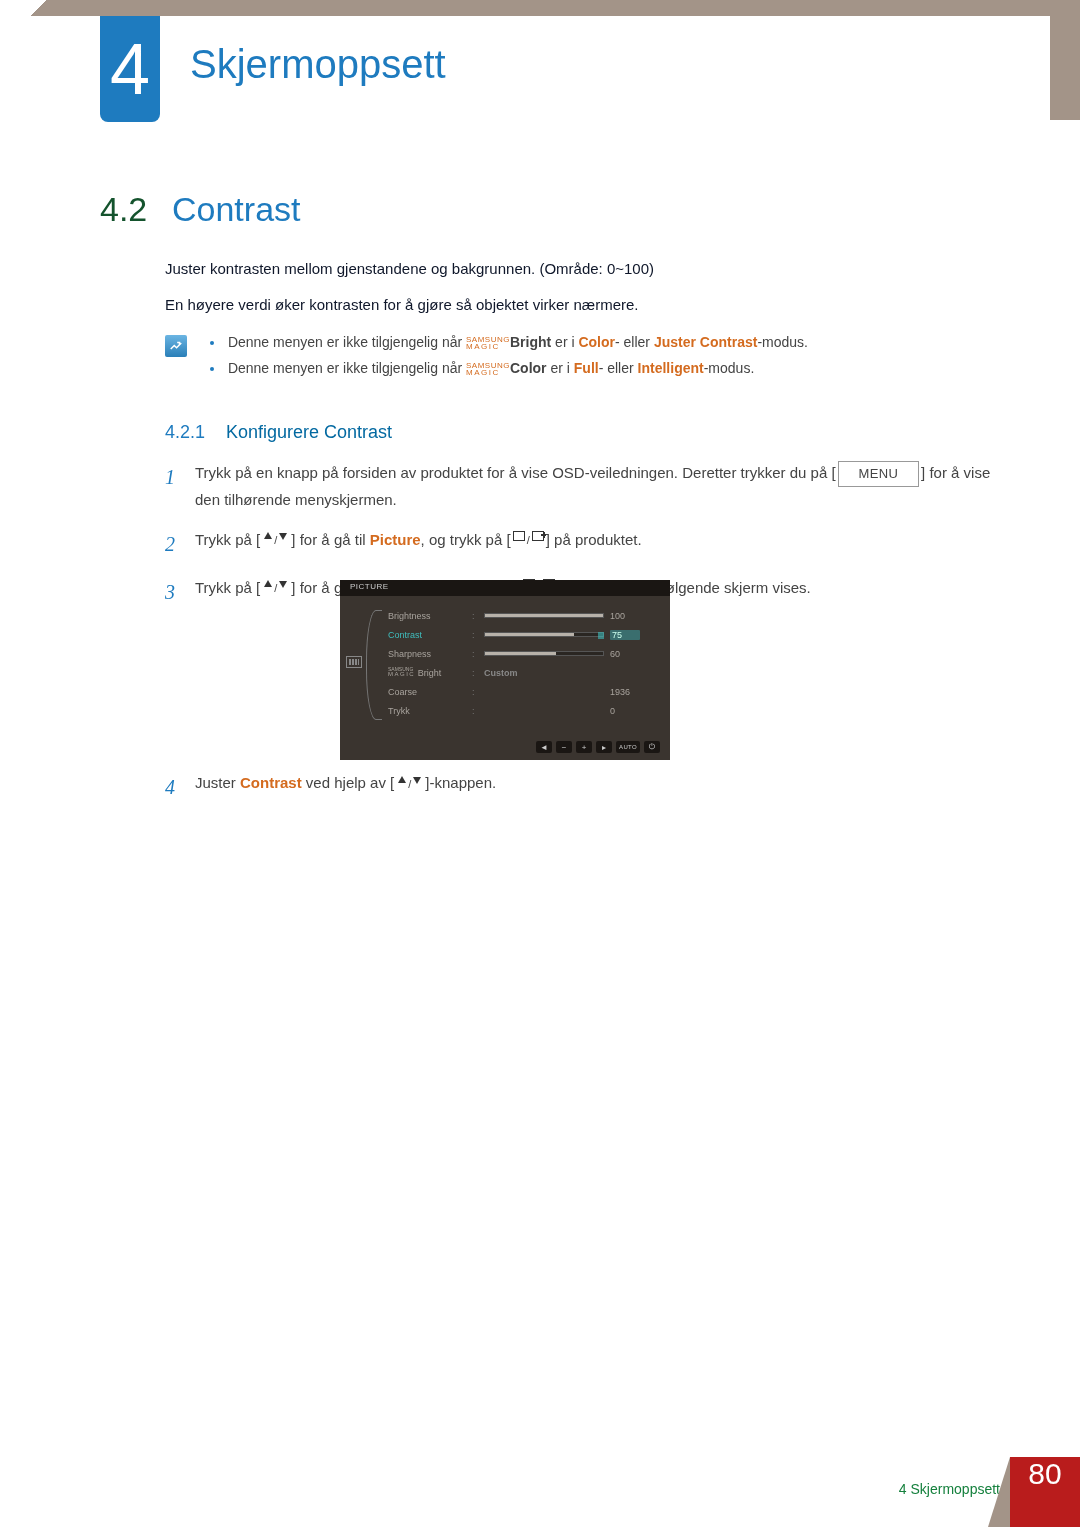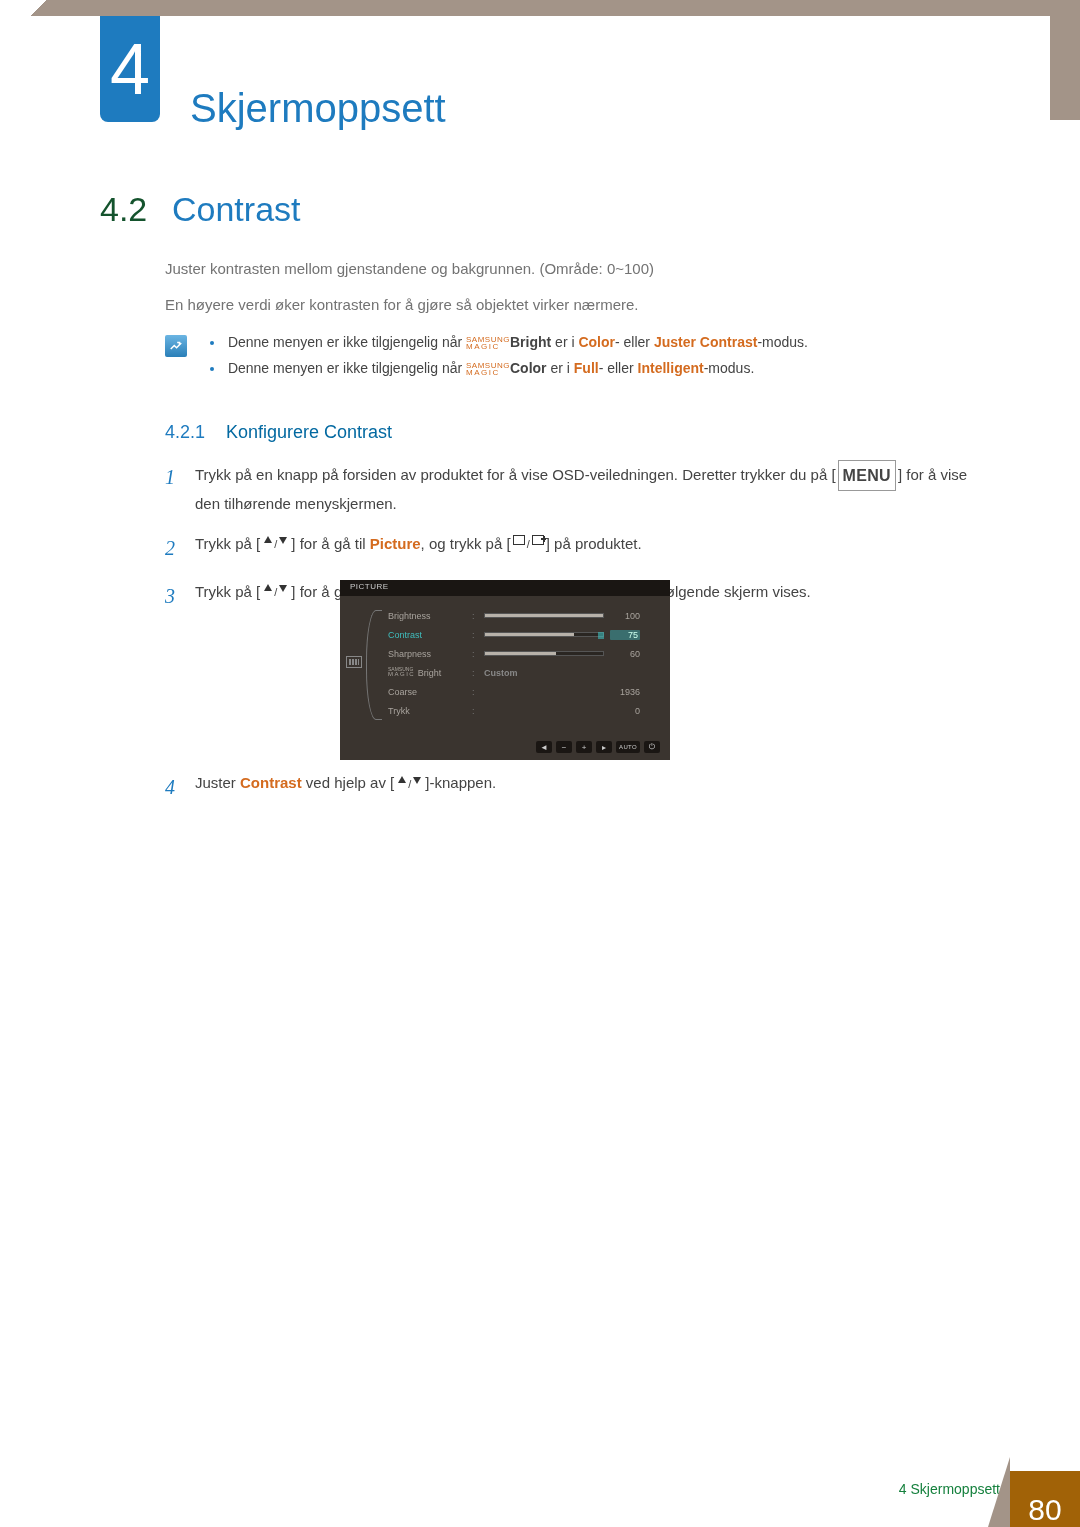--- a/index.html
+++ b/index.html
@@ -46,41 +46,40 @@
     font-weight: 300;
     font-family: Arial, sans-serif;
   }
   .chapter-title {
     position: absolute;
     left: 190px;
     top: 42px;
     font-size: 40px;
     color: #1e7bbf;
     font-weight: 400;
-    margin-top: 44px;
   }
   .section-num {
     position: absolute;
     left: 100px;
     top: 190px;
     font-size: 34px;
     color: #14532d;
   }
   .section-title {
     position: absolute;
     left: 172px;
     top: 190px;
     font-size: 34px;
     color: #1e7bbf;
   }
   .desc-text {
     position: absolute;
     left: 165px;
     font-size: 15px;
-    color: #737373;
+    color: #0f172a;
     line-height: 1.5;
   }
   .note-icon {
     position: absolute;
     left: 165px;
     top: 335px;
     width: 22px; height: 22px;
     background: linear-gradient(180deg,#6bb5e3,#2a7fb8);
     border-radius: 2px;
     display:flex;align-items:center;justify-content:center;
@@ -140,23 +139,23 @@
     font-size: 20px;
     font-style: italic;
     width: 30px;
     flex-shrink:0;
     font-family: Georgia, serif;
   }
   .step-body { flex: 1; }
   .menu-box {
     display:inline-block;
     border:1px solid #999;
-    font-size:16px;
-    font-weight:bold;
-    padding:1px 4px;
+    font-size:13px;
+    font-weight:normal;
+    padding:1px 20px;
     vertical-align:middle;
     margin:0 2px;
     font-family: Arial, sans-serif;
     letter-spacing:0.3px;
   }
   .arrows-inline {
     display:inline-flex;
     vertical-align:middle;
     margin:0 2px;
   }
@@ -219,21 +218,21 @@
     display:flex;align-items:center;justify-content:center;
   }
   .osd-icon::after {content:""; width:10px;height:6px;background:repeating-linear-gradient(90deg,#888 0 1.5px,transparent 1.5px 3px);}
   .osd-row { display:flex; align-items:center; height:19px; gap:6px;}
   .osd-label { width:78px; }
   .osd-label.active { color:#3fbdbd; }
   .osd-colon { width:6px; color:#777; }
   .osd-bar-wrap { width:120px; height:5px; background:#2a2622; position:relative; border:0.5px solid #555;}
   .osd-bar-fill { height:100%; background:#b8b2aa; }
   .osd-bar-cap { position:absolute; right:-1px; top:-1px; width:6px; height:7px; background:#3fbdbd; opacity:0.6;}
-  .osd-val { width:30px; text-align:right; font-size:9px; }
+  .osd-val { width:30px; text-align:left; font-size:9px; }
   .osd-val.active-box { background:#3a6e6e; color:#cfe; padding:0 2px; border-radius:1px;}
   .osd-footer {
     height:22px;
     display:flex;
     justify-content:flex-end;
     align-items:center;
     padding-right:10px;
     gap:4px;
   }
   .osd-btn {
@@ -252,23 +251,23 @@
   .footer-text {
     position: absolute;
     right: 80px;
     bottom: 30px;
     font-size: 14px;
     color: #15803d;
   }
   .footer-box {
     position: absolute;
     right: 0; bottom: 0;
-    width: 70px; height: 56px;
-    background: #a16207;
-    display:flex;align-items:flex-end;justify-content:center;
+    width: 70px; height: 70px;
+    background: #b91c1c;
+    display:flex;align-items:flex-start;justify-content:center;
     color:#fff;
     font-size: 30px;
   }
   .footer-triangle {
     position:absolute;
     right:70px; bottom:0;
     width:0;height:0;
     border-right:22px solid #a39488;
     border-top:70px solid transparent;
   }

